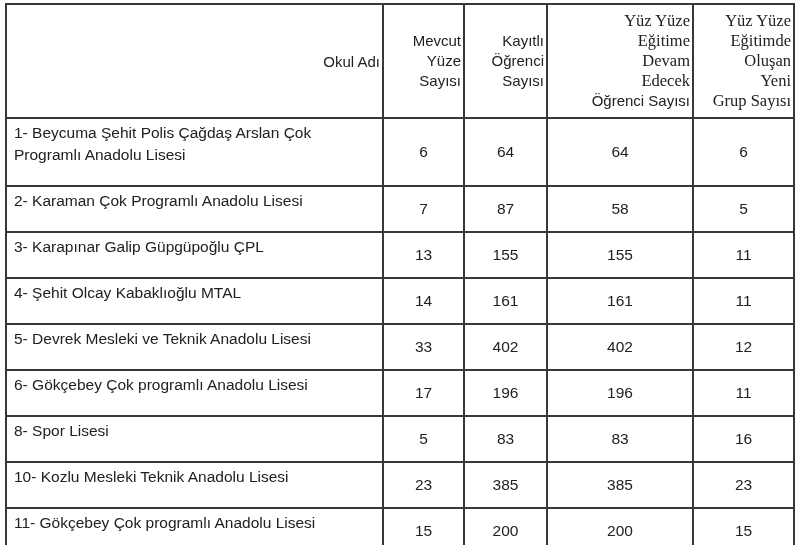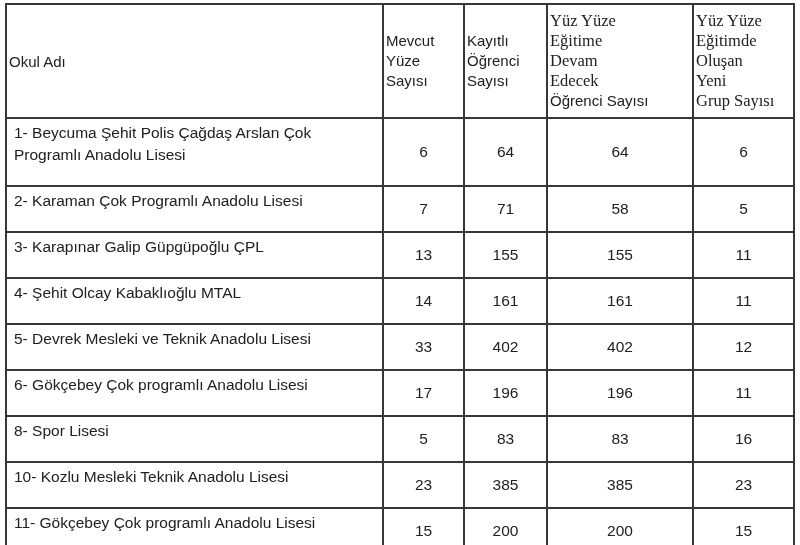--- a/index.html
+++ b/index.html
@@ -24,21 +24,21 @@
   }
   th, td {
     border: 2px solid #383838;
     overflow: hidden;
   }
   thead tr {
     height: 114px;
   }
   th {
     font-weight: normal;
-    text-align: left;
+    text-align: right;
     vertical-align: middle;
     padding: 0 2px;
   }
   th.sans {
     font-family: "Liberation Sans", "DejaVu Sans", sans-serif;
     font-size: 15px;
   }
   th.serif {
     font-family: "Liberation Serif", "DejaVu Serif", serif;
     font-size: 16.5px;
@@ -116,21 +116,21 @@
     <td class="name">1- Beycuma Şehit Polis Çağdaş Arslan Çok Programlı Anadolu Lisesi</td>
     <td class="num">6</td>
     <td class="num">64</td>
     <td class="num">64</td>
     <td class="num">6</td>
   </tr>
 
   <tr>
     <td class="name">2- Karaman Çok Programlı Anadolu Lisesi</td>
     <td class="num">7</td>
-    <td class="num">71</td>
+    <td class="num">87</td>
     <td class="num">58</td>
     <td class="num">5</td>
   </tr>
 
   <tr>
     <td class="name">3- Karapınar Galip Güpgüpoğlu ÇPL</td>
     <td class="num">13</td>
     <td class="num">155</td>
     <td class="num">155</td>
     <td class="num">11</td>

